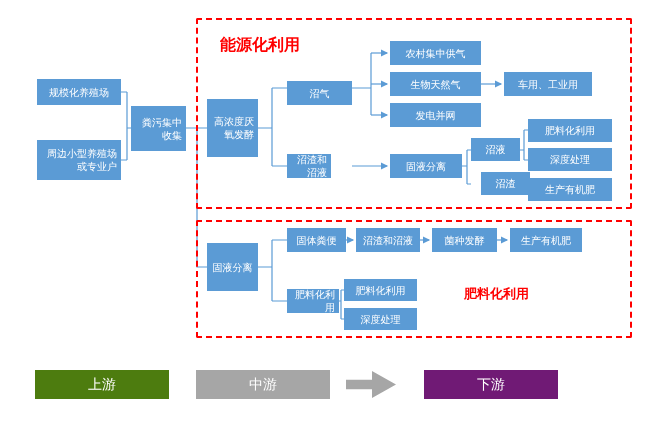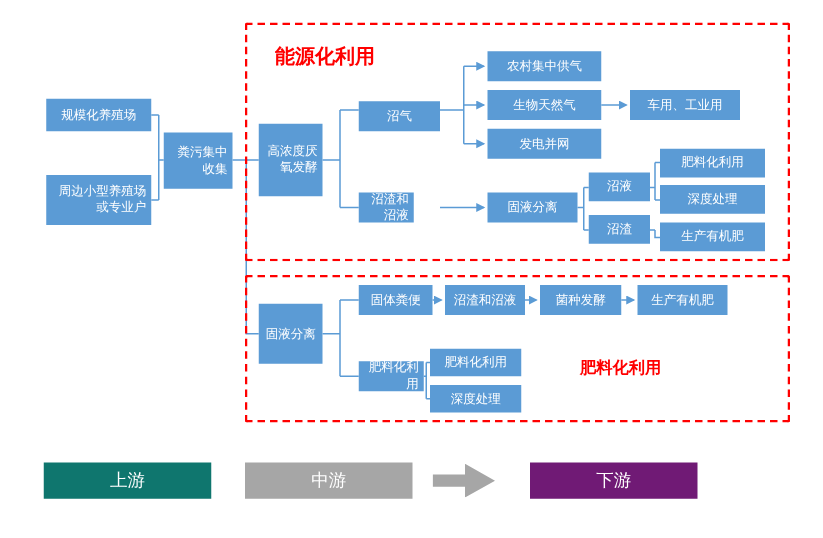--- a/index.html
+++ b/index.html
@@ -19,21 +19,21 @@
   .section-label{
     position:absolute;z-index:3;color:#FF0000;font-weight:bold;
     white-space:nowrap;
   }
   .energy-label{font-size:16px;}
   .fertilizer-label{font-size:13px;}
   .legend-box{
     position:absolute;z-index:2;color:#ffffff;font-size:14px;
     display:flex;align-items:center;justify-content:center;text-align:center;
   }
-  .legend-upstream{background:#0f766e;}
+  .legend-upstream{background:#4d7c0f;}
   .legend-midstream{background:#A6A6A6;}
   .legend-downstream{background:#701a75;text-align:center;}
   .block-arrow{
     position:absolute;z-index:2;background:#A6A6A6;
     clip-path:polygon(0 32%,52% 32%,52% 0,100% 50%,52% 100%,52% 68%,0 68%);
   }
 </style>
 </head>
 <body>
 
@@ -78,21 +78,21 @@
 
   <div class="node" style="left:207px;top:99px;width:51px;height:58px">高浓度厌氧发酵</div>
   <div class="node" style="left:287px;top:81px;width:65px;height:24px">沼气</div>
   <div class="node" style="left:287px;top:154px;width:44px;height:24px">沼渣和沼液</div>
   <div class="node" style="left:390px;top:41px;width:91px;height:24px">农村集中供气</div>
   <div class="node" style="left:504px;top:72px;width:88px;height:24px">车用、工业用</div>
   <div class="node" style="left:390px;top:72px;width:91px;height:24px">生物天然气</div>
   <div class="node" style="left:390px;top:103px;width:91px;height:24px">发电并网</div>
   <div class="node" style="left:390px;top:154px;width:72px;height:24px">固液分离</div>
   <div class="node" style="left:471px;top:138px;width:49px;height:23px">沼液</div>
-  <div class="node" style="left:471px;top:172px;width:49px;height:23px">沼渣</div>
+  <div class="node" style="left:481px;top:172px;width:49px;height:23px">沼渣</div>
   <div class="node" style="left:528px;top:119px;width:84px;height:23px">肥料化利用</div>
   <div class="node" style="left:528px;top:148px;width:84px;height:23px">深度处理</div>
   <div class="node" style="left:528px;top:178px;width:84px;height:23px">生产有机肥</div>
 
   <div class="node" style="left:207px;top:243px;width:51px;height:48px">固液分离</div>
   <div class="node" style="left:287px;top:228px;width:59px;height:24px">固体粪便</div>
   <div class="node" style="left:287px;top:289px;width:52px;height:24px">肥料化利用</div>
   <div class="node" style="left:356px;top:228px;width:64px;height:24px">沼渣和沼液</div>
   <div class="node" style="left:432px;top:228px;width:65px;height:24px">菌种发酵</div>
   <div class="node" style="left:510px;top:228px;width:72px;height:24px">生产有机肥</div>

